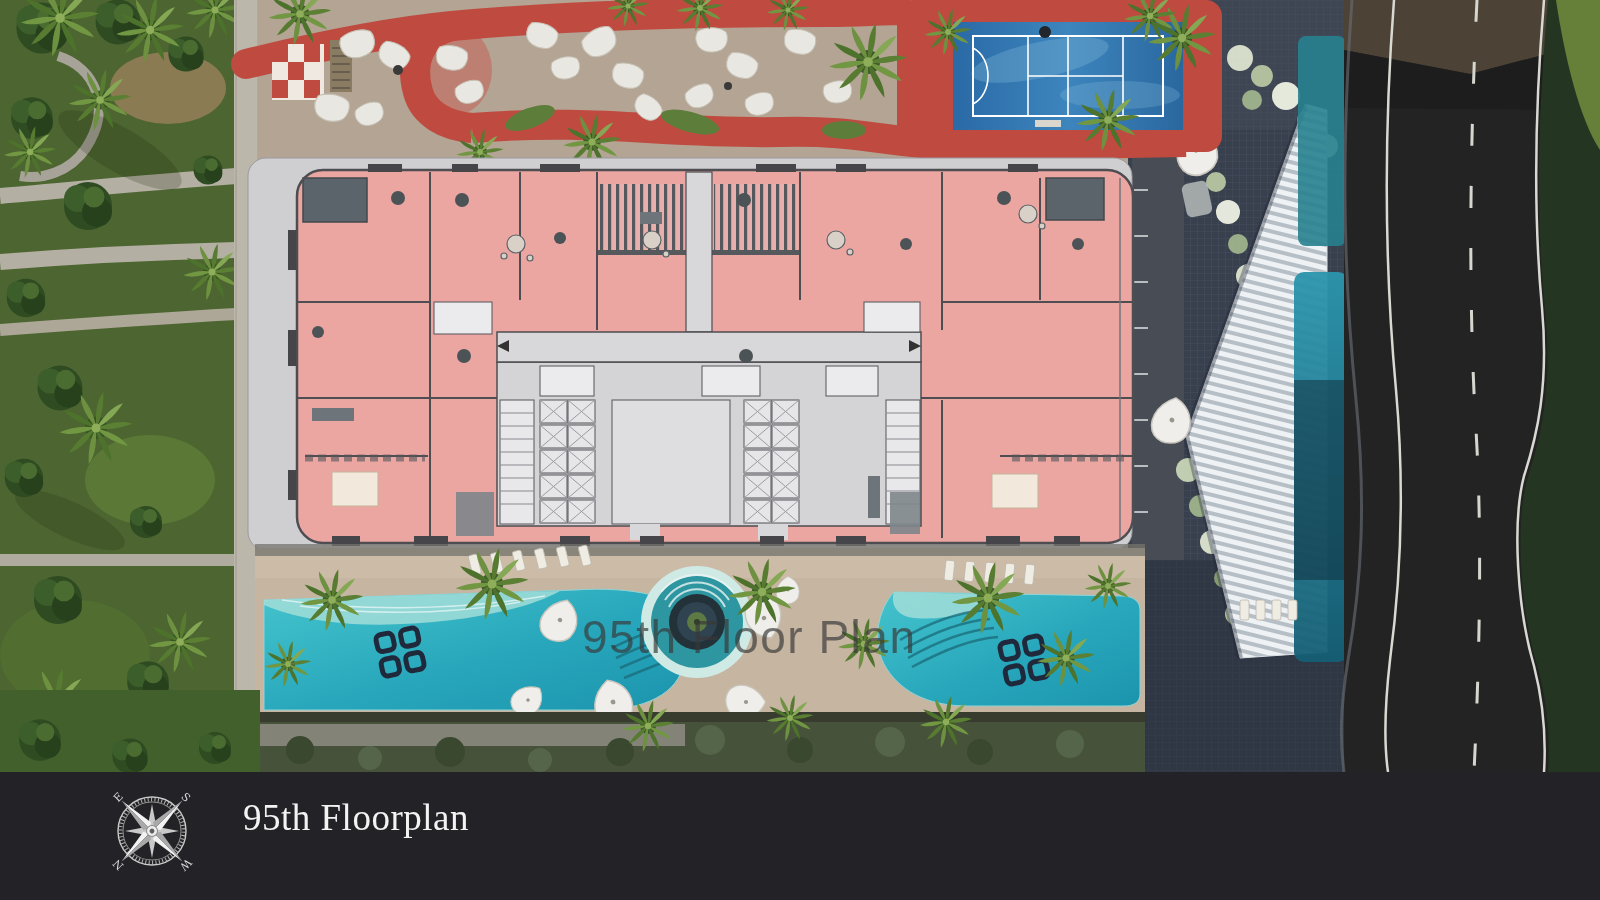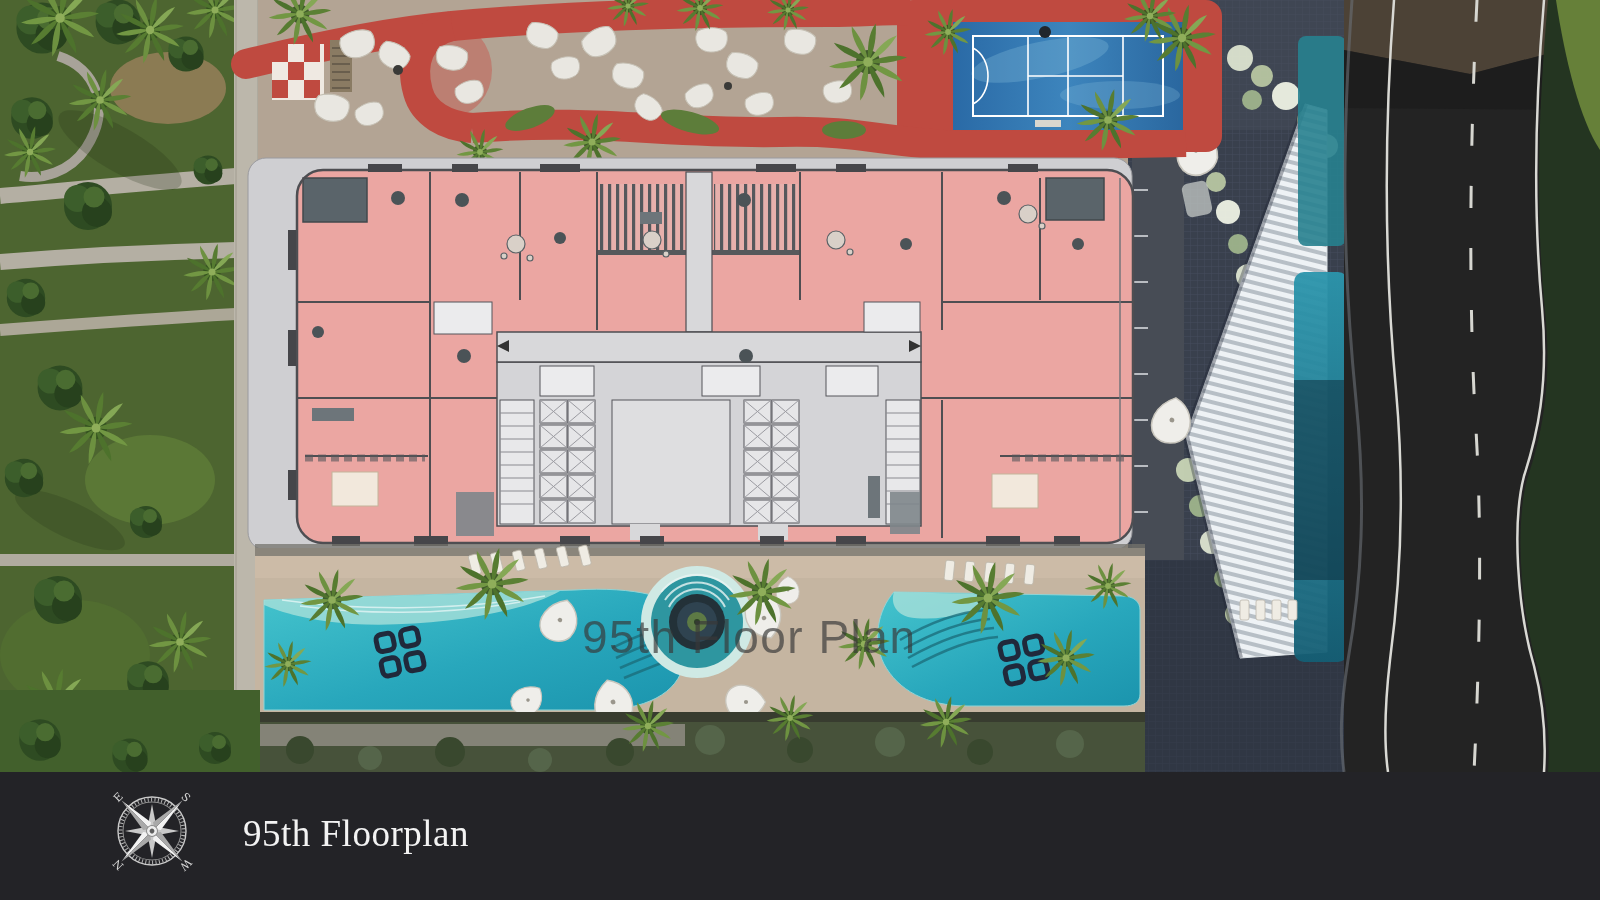--- a/index.html
+++ b/index.html
@@ -5,21 +5,21 @@
   html,body{margin:0;padding:0;background:#111;}
   .stage{position:relative;width:1600px;height:900px;overflow:hidden;
          font-family:"Liberation Sans",sans-serif;background:#c4b5fd;}
   .aerial{position:absolute;left:0;top:0;width:1600px;height:772px;}
   .aerial svg{display:block;}
   .watermark{position:absolute;left:582px;top:610px;white-space:nowrap;
              font-size:46px;letter-spacing:1.5px;color:rgba(56,56,56,0.68);
              font-family:"Liberation Sans",sans-serif;}
   .footer{position:absolute;left:0;bottom:0;width:1600px;height:128px;background:#232327;}
   .compass{position:absolute;left:97px;top:-2px;}
-  .footer-title{position:absolute;left:243px;top:40px;font-family:"Liberation Serif",serif;
+  .footer-title{position:absolute;left:243px;top:24px;font-family:"Liberation Serif",serif;
                 font-size:37px;letter-spacing:.5px;color:#f3f3f3;white-space:nowrap;}
 </style>
 </head>
 <body>
 
 <div class="stage">
   <div class="aerial">
   <svg width="1600" height="772" viewBox="0 0 1600 772" xmlns="http://www.w3.org/2000/svg">
     <defs>
       <g id="palm">

